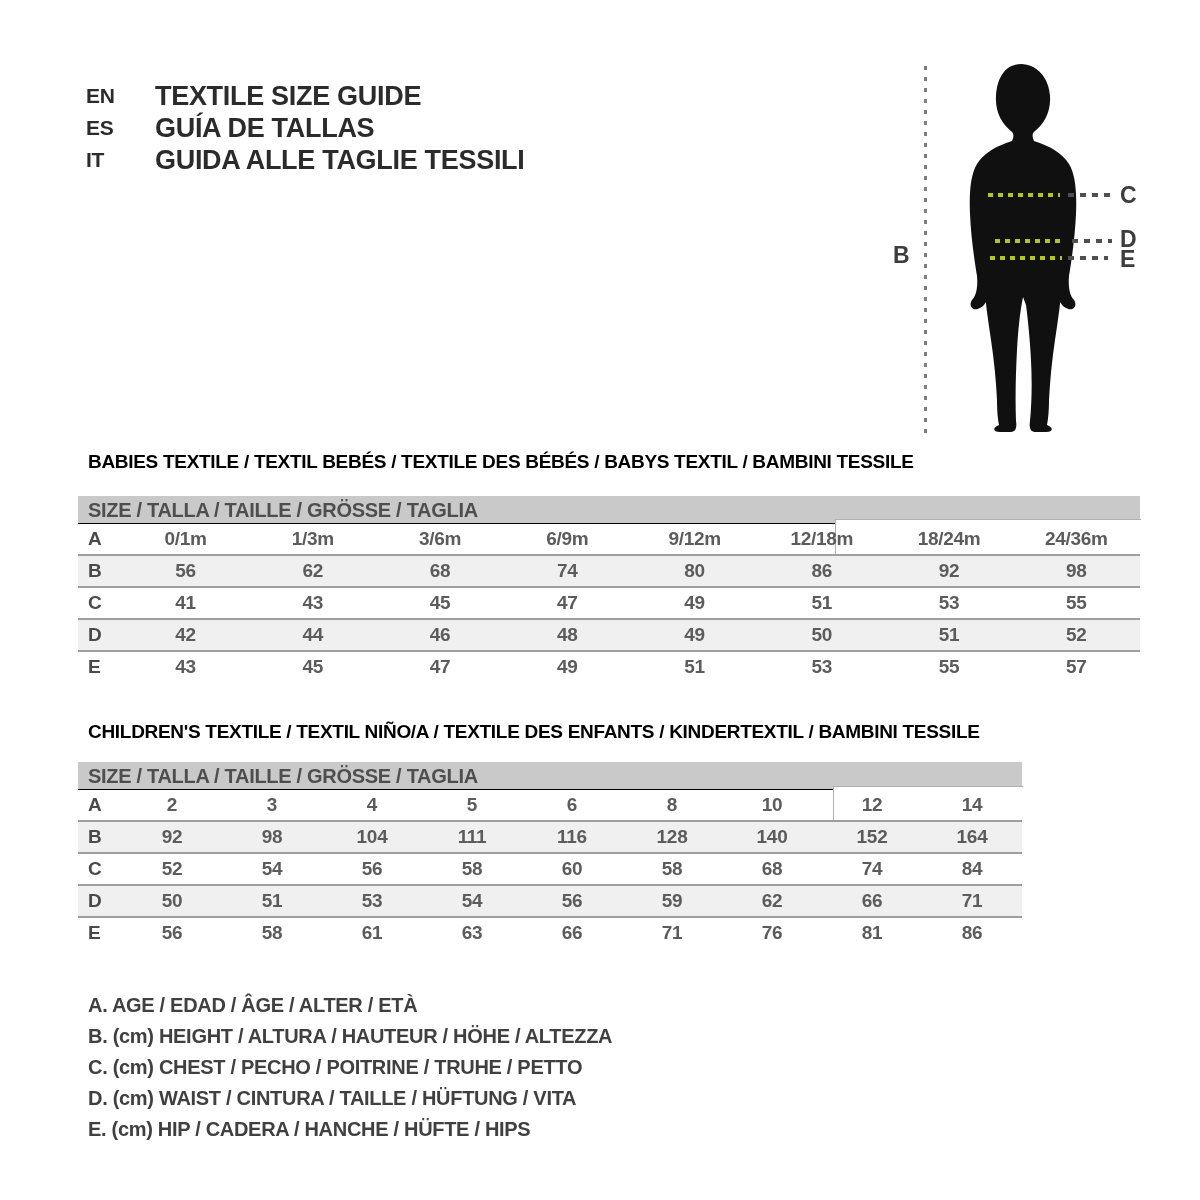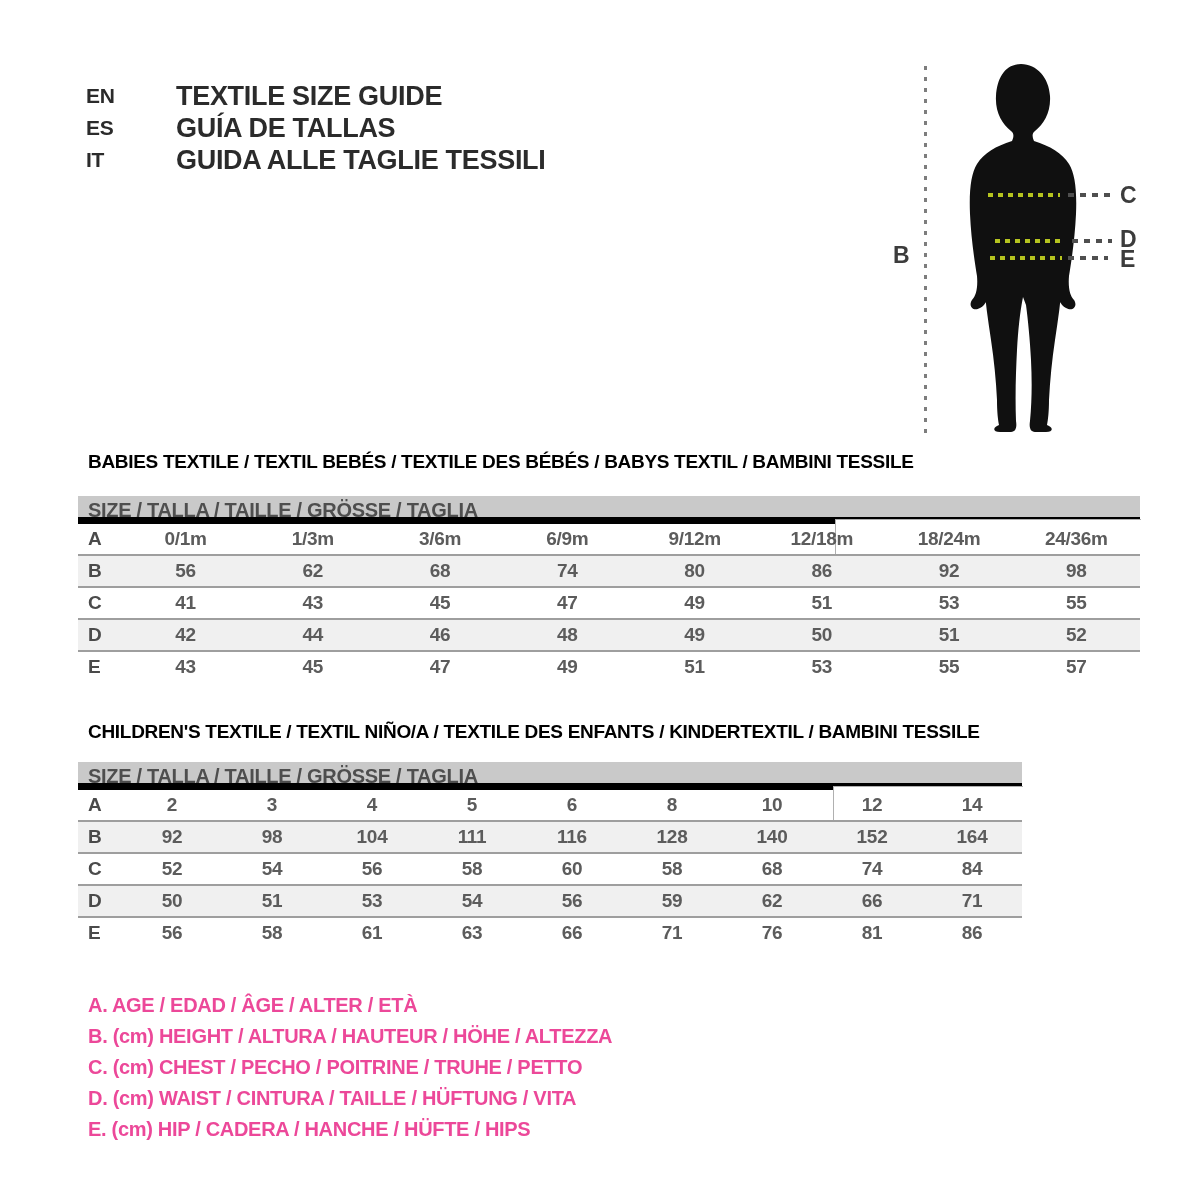--- a/index.html
+++ b/index.html
@@ -4,21 +4,21 @@
 <style>
   html,body{margin:0;padding:0;}
   body{
     width:1200px;height:1200px;position:relative;background:#ffffff;
     font-family:"Liberation Sans","DejaVu Sans",sans-serif;
     letter-spacing:-0.3px;
     overflow:hidden;
   }
   
   .lang-block{position:absolute;left:86px;top:80px;}
-  .lang-row{display:flex;height:32px;line-height:32px;gap:21px;}
+  .lang-row{display:flex;height:32px;line-height:32px;}
   .lang-code{width:69px;font-size:21px;font-weight:700;color:#2b2b2b;}
   .lang-label{font-size:27px;font-weight:700;color:#2b2b2b;}
 
   
   .figure-area{position:absolute;left:0;top:0;width:1200px;height:450px;}
   .silhouette{position:absolute;left:880px;top:40px;width:320px;height:420px;}
   .vdash{
     position:absolute;left:924px;top:66px;width:3px;height:372px;
     background:repeating-linear-gradient(to bottom,#7d7d7d 0 4px,transparent 4px 11px);
   }
@@ -27,41 +27,41 @@
   .hdash.gray{background:repeating-linear-gradient(to right,#4f4f4f 0 6px,transparent 6px 12px);}
   .fig-label{position:absolute;font-size:23px;font-weight:700;color:#3c3c3c;line-height:22px;}
 
   
   .section-heading{position:absolute;left:88px;font-size:19px;font-weight:700;color:#000000;white-space:nowrap;}
 
   
   .size-table-wrap{position:absolute;left:78px;}
   .header-bar{
     position:relative;z-index:0;height:28px;line-height:28px;background:#c9c9c9;
-    border-bottom:7px solid #000000;box-sizing:border-box;
+    border-bottom:1px solid #000000;box-sizing:border-box;
     font-size:20px;font-weight:700;color:#4e4e4e;padding-left:10px;
   }
   .highlight-box{
     position:absolute;z-index:1;background:#ffffff;
     border-top:1px solid #b0b0b0;border-left:1px solid #b0b0b0;
   }
   table.size-table{
     position:relative;z-index:2;border-collapse:collapse;table-layout:fixed;width:100%;
   }
   table.size-table td{
     height:30px;text-align:center;vertical-align:middle;
     font-size:19px;font-weight:700;color:#5c5c5c;padding:0;
   }
   table.size-table td.rowlabel{width:34px;text-align:left;padding-left:10px;color:#4a4a4a;}
   table.size-table tr.stripe{background:#f0f0f0;}
   table.size-table tr.sep td{border-top:2px solid #9e9e9e;}
 
   
   .legend-block{position:absolute;left:88px;top:990px;}
-  .legend-line{font-size:20px;font-weight:700;color:#ec4899;line-height:31px;white-space:nowrap;}
+  .legend-line{font-size:20px;font-weight:700;color:#404040;line-height:31px;white-space:nowrap;}
 </style>
 </head>
 <body>
 
 <div class="lang-block">
     <div class="lang-row">
       <div class="lang-code">EN</div>
       <div class="lang-label">TEXTILE SIZE GUIDE</div>
     </div>
     <div class="lang-row">

